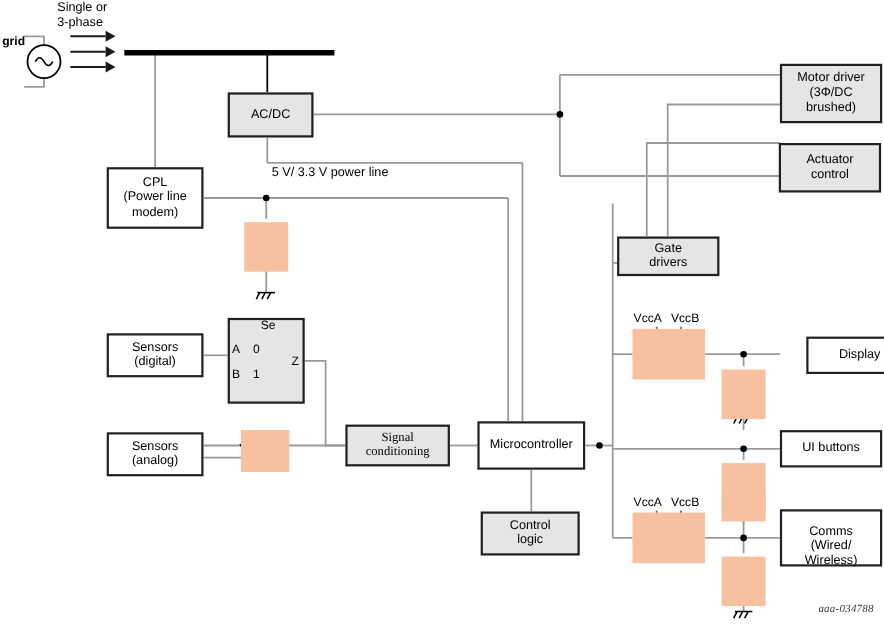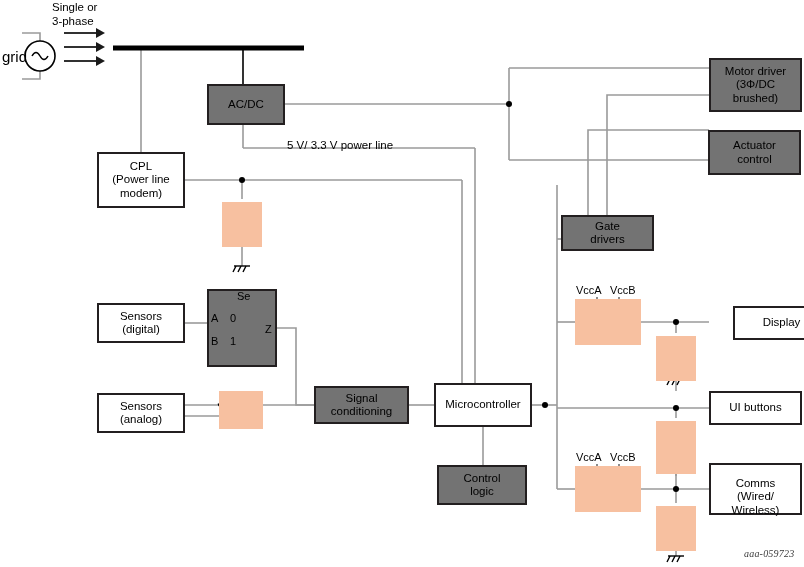--- a/index.html
+++ b/index.html
@@ -5,21 +5,21 @@
   html,body{margin:0;padding:0;background:#ffffff;}
   body{width:804px;height:567px;position:relative;
        font-family:"Liberation Sans",sans-serif;color:#000;overflow:hidden;}
   #stage{position:absolute;left:0;top:0;width:804px;height:567px;}
   svg#wires{position:absolute;left:0;top:0;width:804px;height:567px;}
 
   .blk{position:absolute;box-sizing:border-box;display:flex;
        align-items:center;justify-content:center;text-align:center;
        border:2px solid #231f20;font-size:11.5px;line-height:13.5px;}
   .blk.white{background:#ffffff;}
-  .blk.peach{background:#737373;}
+  .blk.peach{background:#e5e5e5;}
   .lbl{position:absolute;font-size:11.5px;line-height:13.5px;
        white-space:pre;}
   .peachpad{position:absolute;background:#f7c0a0;}
   .wm{position:absolute;font-style:italic;font-size:10px;color:#3a3a3a;
       font-family:"Liberation Serif",serif;letter-spacing:.2px;}
   .cap{position:absolute;font-size:11px;line-height:12px;white-space:pre;}
 </style>
 </head>
 <body>
 
@@ -233,21 +233,21 @@
 (digital)</span>
     </div>
     <div class="blk white" style="left: 97px; top: 393px; width: 88px; height: 40px;">
       <span style="white-space: pre-line;">Sensors
 (analog)</span>
     </div>
     <div class="blk peach" style="left: 207px; top: 289px; width: 70px; height: 78px;">
       <span style="white-space: pre-line;"></span>
     </div>
     <div class="blk peach" style="left: 314px; top: 386px; width: 95px; height: 38px;">
-      <span style="white-space: pre-line;">Signal
+      <span style="white-space: pre-line; font-family: Liberation Serif, serif;">Signal
 conditioning</span>
     </div>
     <div class="blk white" style="left: 434px; top: 383px; width: 98px; height: 44px;">
       <span style="white-space: pre-line;">Microcontroller</span>
     </div>
     <div class="blk peach" style="left: 437px; top: 465px; width: 90px; height: 40px;">
       <span style="white-space: pre-line;">Control
 logic</span>
     </div>
     <div class="blk white" style="left: 709px; top: 306px; width: 97px; height: 34px; margin-left: 24px;">
@@ -256,30 +256,30 @@
     <div class="blk white" style="left: 709px; top: 391px; width: 93px; height: 34px;">
       <span style="white-space: pre-line;">UI buttons</span>
     </div>
     <div class="blk white" style="left: 709px; top: 463px; width: 93px; height: 52px;">
       <span style="white-space: pre-line; margin-top: 16px;">Comms
 (Wired/
 Wireless)</span>
     </div>
   </div>
 
-<div class="lbl" style="left:2px;top:50px;font-size:15px;">grid</div>
+<div class="lbl" style="left:2px;top:32px;font-size:11px;font-weight:bold;">grid</div>
 <div class="lbl" style="left:52px;top:1px;">Single or</div>
 <div class="lbl" style="left:52px;top:15px;">3-phase</div>
-<div class="lbl" style="left:247px;top:139px;margin-left:40px;">5 V/ 3.3 V power line</div>
+<div class="lbl" style="left:247px;top:151px;">5 V/ 3.3 V power line</div>
 
 <div class="cap" style="left:237px;top:290px;">Se</div>
 <div class="cap" style="left:211px;top:312px;">A</div>
 <div class="cap" style="left:211px;top:335px;">B</div>
 <div class="cap" style="left:230px;top:312px;">0</div>
 <div class="cap" style="left:230px;top:335px;">1</div>
 <div class="cap" style="left:265px;top:323px;">Z</div>
 
 <div class="cap" style="left:576px;top:284px;">VccA</div>
 <div class="cap" style="left:610px;top:284px;">VccB</div>
 <div class="cap" style="left:576px;top:451px;">VccA</div>
 <div class="cap" style="left:610px;top:451px;">VccB</div>
 
-<div class="wm" style="left:744px;top:548px;">aaa-059723</div>
+<div class="wm" style="left:744px;top:548px;">aaa-034788</div>
 
 </body></html>

